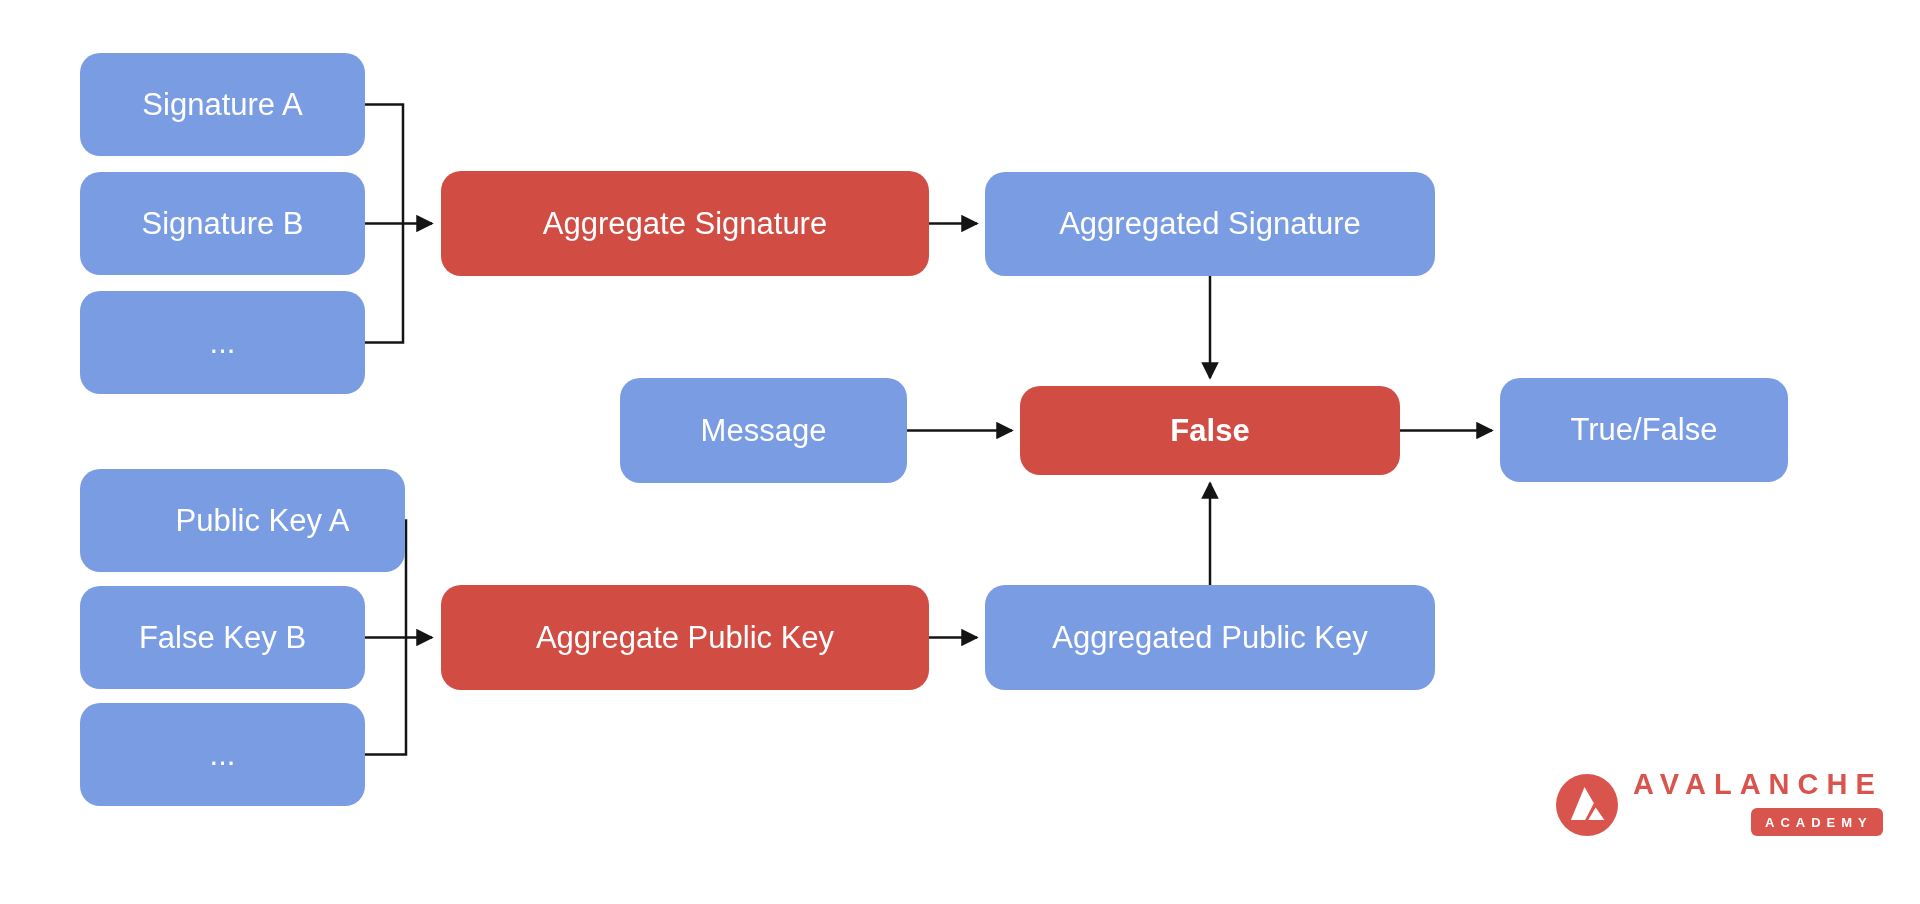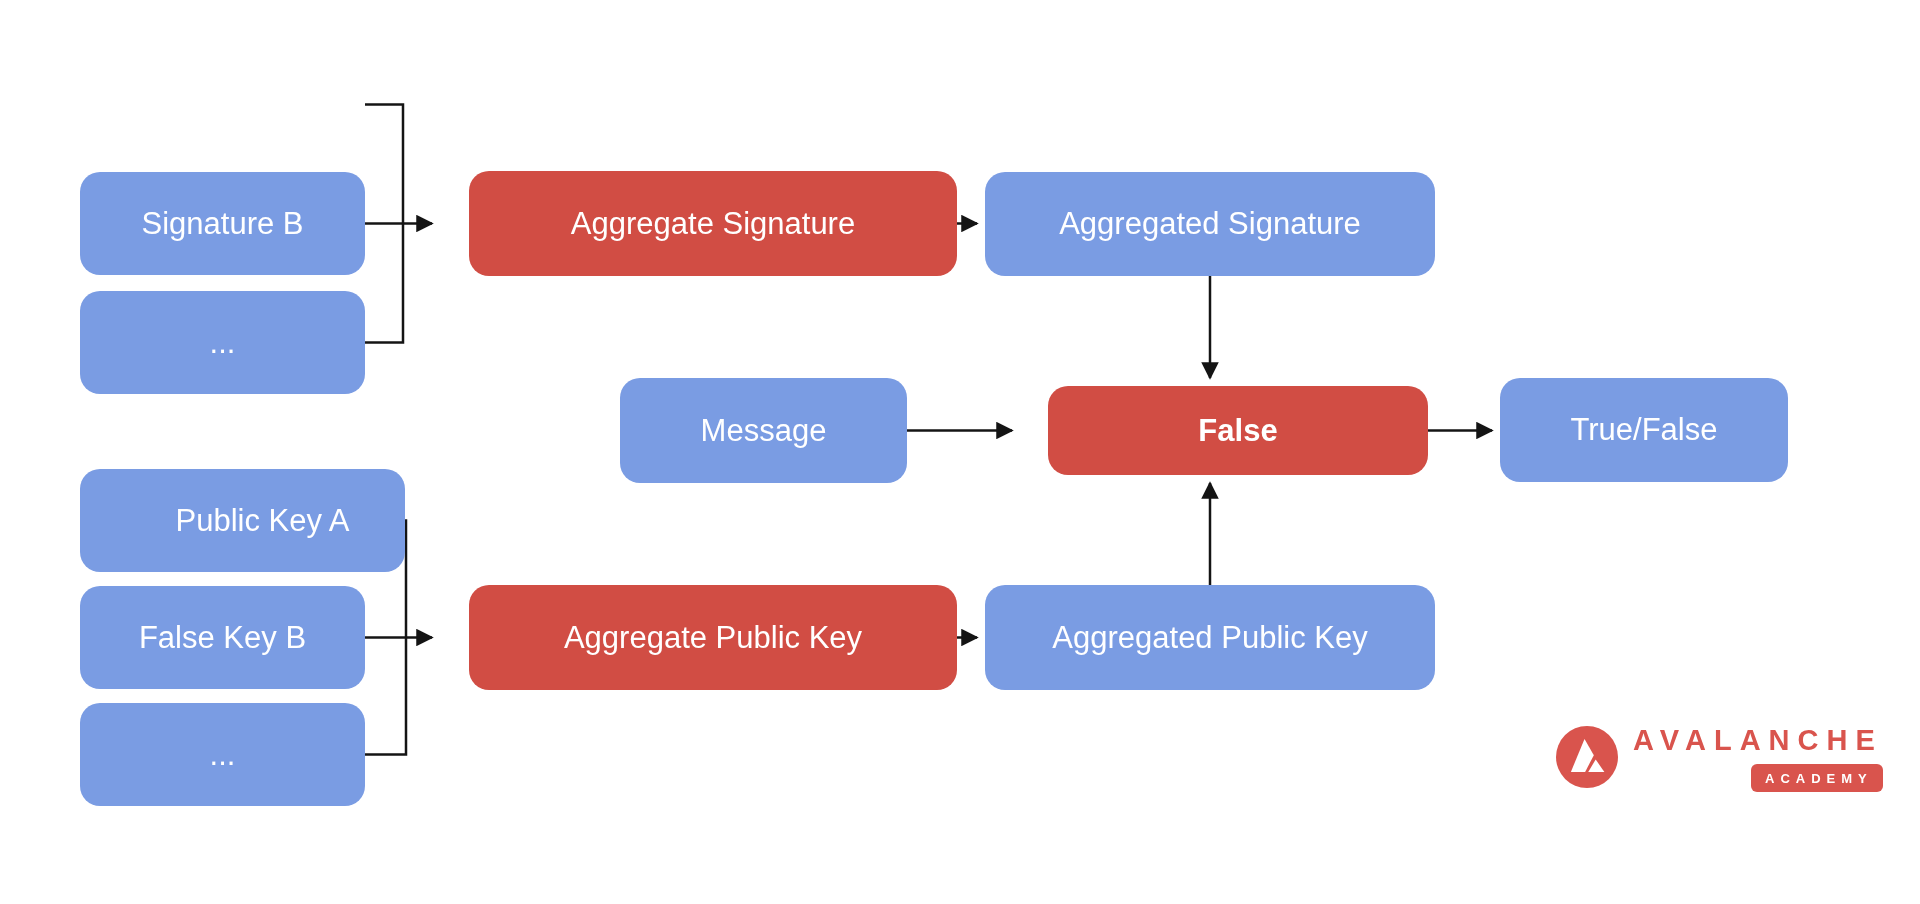--- a/index.html
+++ b/index.html
@@ -13,21 +13,21 @@
   .node{
     position:absolute;
     display:flex;align-items:center;justify-content:center;
     color:#ffffff;
     font-size:31px;
     border-radius:20px;
     text-align:center;
     white-space:nowrap;
   }
   .blue{background:var(--blue);}
-  .red{background:var(--red);margin-left:28px;}
+  .red{background:var(--red);}
   .bold{font-weight:700;}
   
   #n-sig-a   {left:80px;  top:53px;  width:285px; height:103px;}
   #n-sig-b   {left:80px;  top:172px; width:285px; height:103px;}
   #n-sig-more{left:80px;  top:291px; width:285px; height:103px;}
   #n-agg-sig {left:441px; top:171px; width:488px; height:105px;}
   #n-agged-sig{left:985px;top:172px; width:450px; height:104px;}
   #n-message {left:620px; top:378px; width:287px; height:105px;}
   #n-verify  {left:1020px;top:386px; width:380px; height:89px;}
   #n-truefalse{left:1500px;top:378px;width:288px; height:104px;}
@@ -39,22 +39,22 @@
 
   #connectors{
     position:absolute;left:0;top:0;width:1920px;height:904px;
     pointer-events:none;
   }
   #connectors path{stroke:var(--line);stroke-width:2.5;fill:none;}
   #connectors .arrowhead{fill:var(--line);stroke:none;}
 
   
   .logo{
-    position:absolute;left:1556px;top:722px;
-    display:flex;align-items:center;
+    position:absolute;left:1556px;top:766px;
+    display:flex;align-items:flex-end;
   }
   .logo-mark{width:62px;height:62px;display:block;}
   .logo-right{
     display:flex;flex-direction:column;align-items:flex-end;
     margin-left:15px;margin-top:4px;
   }
   .logo-brand{
     color:var(--logo_red);
     font-size:29px;font-weight:700;
     letter-spacing:8px;
@@ -95,20 +95,21 @@
     <path d="M1400,430.5 H1492" marker-end="url(#arrow)"></path>
 
     <path d="M365,520.5 H406 V754.5 H365"></path>
     <path d="M365,637.5 H432" marker-end="url(#arrow)"></path>
 
     <path d="M929,637.5 H977" marker-end="url(#arrow)"></path>
 
     <path d="M1210,585 V483" marker-end="url(#arrow)"></path>
   </svg>
 
+  <div class="node blue" id="n-sig-a">Signature A</div>
   <div class="node blue" id="n-sig-b">Signature B</div>
   <div class="node blue" id="n-sig-more">...</div>
   <div class="node red" id="n-agg-sig">Aggregate Signature</div>
   <div class="node blue" id="n-agged-sig">Aggregated Signature</div>
   <div class="node blue" id="n-message">Message</div>
   <div class="node red bold" id="n-verify">False</div>
   <div class="node blue" id="n-truefalse">True/False</div>
   <div class="node blue" id="n-pk-a">Public Key A</div>
   <div class="node blue" id="n-pk-b">False Key B</div>
   <div class="node blue" id="n-pk-more">...</div>

